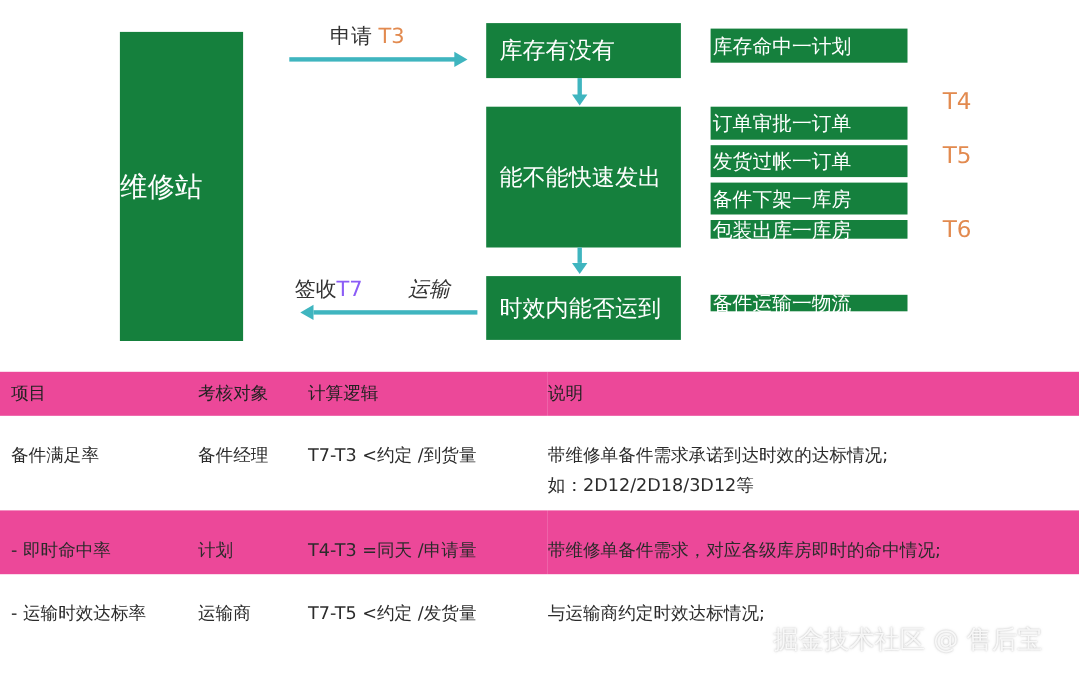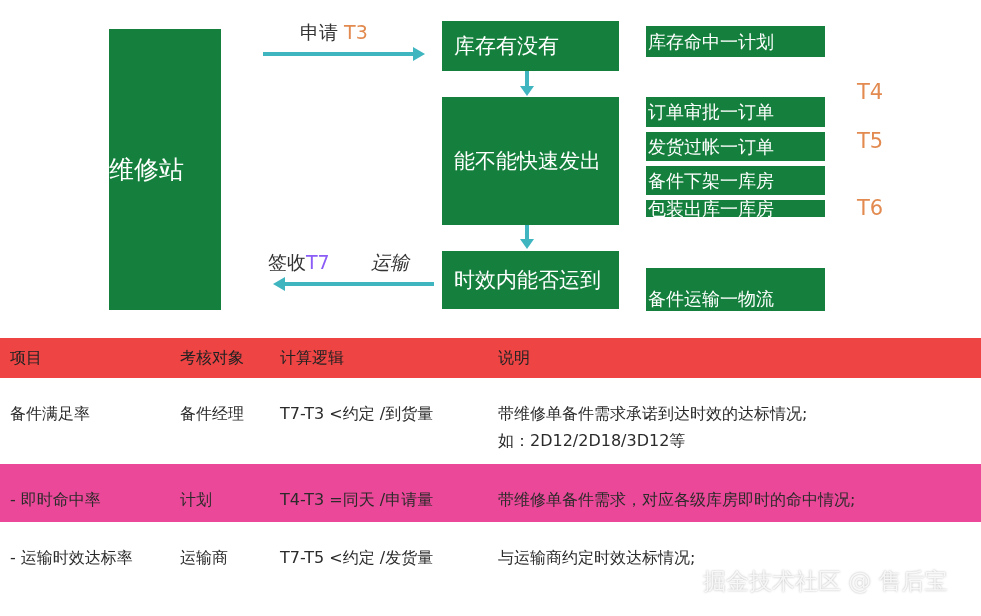--- a/index.html
+++ b/index.html
@@ -9,21 +9,21 @@
   .main{left:442px;width:177px;padding-left:12px;font-size:21px;}
   .sub{left:646px;width:179px;padding-left:2px;font-size:18px;}
   .t-label{position:absolute;color:#e28a4f;font-size:21px;}
   .arrow-h{position:absolute;height:4px;background:#3fb5bf;}
   .arrow-v{position:absolute;width:4px;background:#3fb5bf;}
   .head-r{position:absolute;width:0;height:0;border-top:7px solid transparent;border-bottom:7px solid transparent;border-left:12px solid #3fb5bf;}
   .head-l{position:absolute;width:0;height:0;border-top:7px solid transparent;border-bottom:7px solid transparent;border-right:12px solid #3fb5bf;}
   .head-d{position:absolute;width:0;height:0;border-left:7px solid transparent;border-right:7px solid transparent;border-top:10px solid #3fb5bf;}
   .flow-label{position:absolute;font-size:19px;color:#333;}
   table{position:absolute;left:0;top:338px;width:981px;border-collapse:collapse;font-size:16px;}
-  th{background:#ef4444;height:40px;text-align:left;font-weight:normal;padding:0;color:#222;}
+  th{background:#ec4899;height:40px;text-align:left;font-weight:normal;padding:0;color:#222;}
   td{padding:0;vertical-align:top;color:#2b2b2b;}
   tr.alt td{background:#ec4899;}
   .c1{padding-left:10px;width:170px;}
   .c2{width:100px;}
   .c3{width:218px;}
   .c4{padding-right:4px;}
   td.c1,td.c2,td.c3,td.c4{padding-top:26px;}
   tr.r1 td{height:60px;}
   tr.rn td{height:32px;}
   .watermark{position:absolute;left:703px;top:566px;font-size:23px;color:rgba(255,255,255,0.85);text-shadow:0 0 2px rgba(120,120,120,0.6);}
@@ -68,21 +68,21 @@
   </div>
 <div class="box sub" style="top:132px;height:29px;">
     <span>发货过帐一订单</span>
   </div>
 <div class="box sub" style="top:166px;height:29px;">
     <span>备件下架一库房</span>
   </div>
 <div class="box sub" style="top:200px;height:17px;">
     <span>包装出库一库房</span>
   </div>
-<div class="box sub" style="top:268px;height:43px;align-items:flex-end;">
+<div class="box sub" style="top:268px;height:15px;">
     <span>备件运输一物流</span>
   </div>
 
 <div class="t-label" style="left:857px;top:80px;">T4</div>
 <div class="t-label" style="left:857px;top:129px;">T5</div>
 <div class="t-label" style="left:857px;top:196px;">T6</div>
 
 <table>
   <thead>
     <tr>

